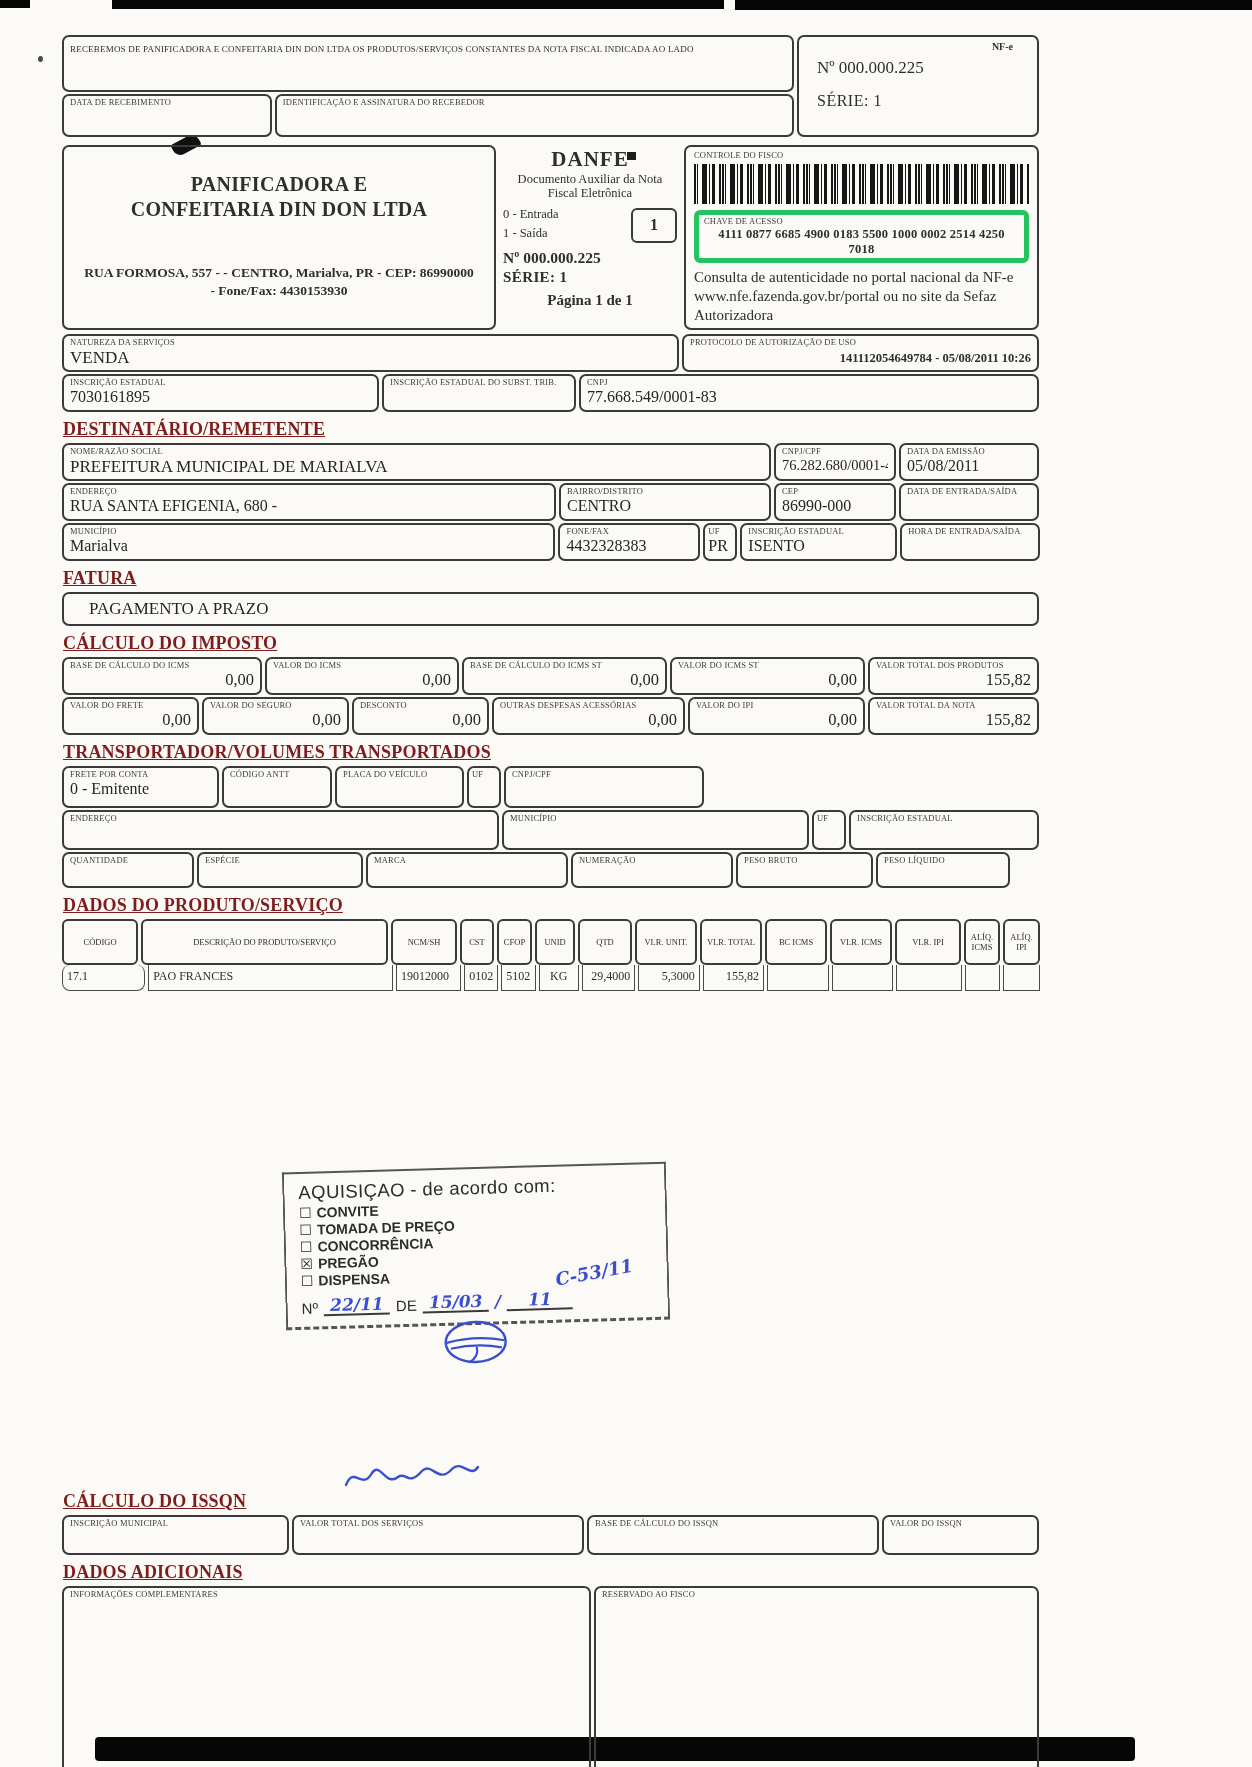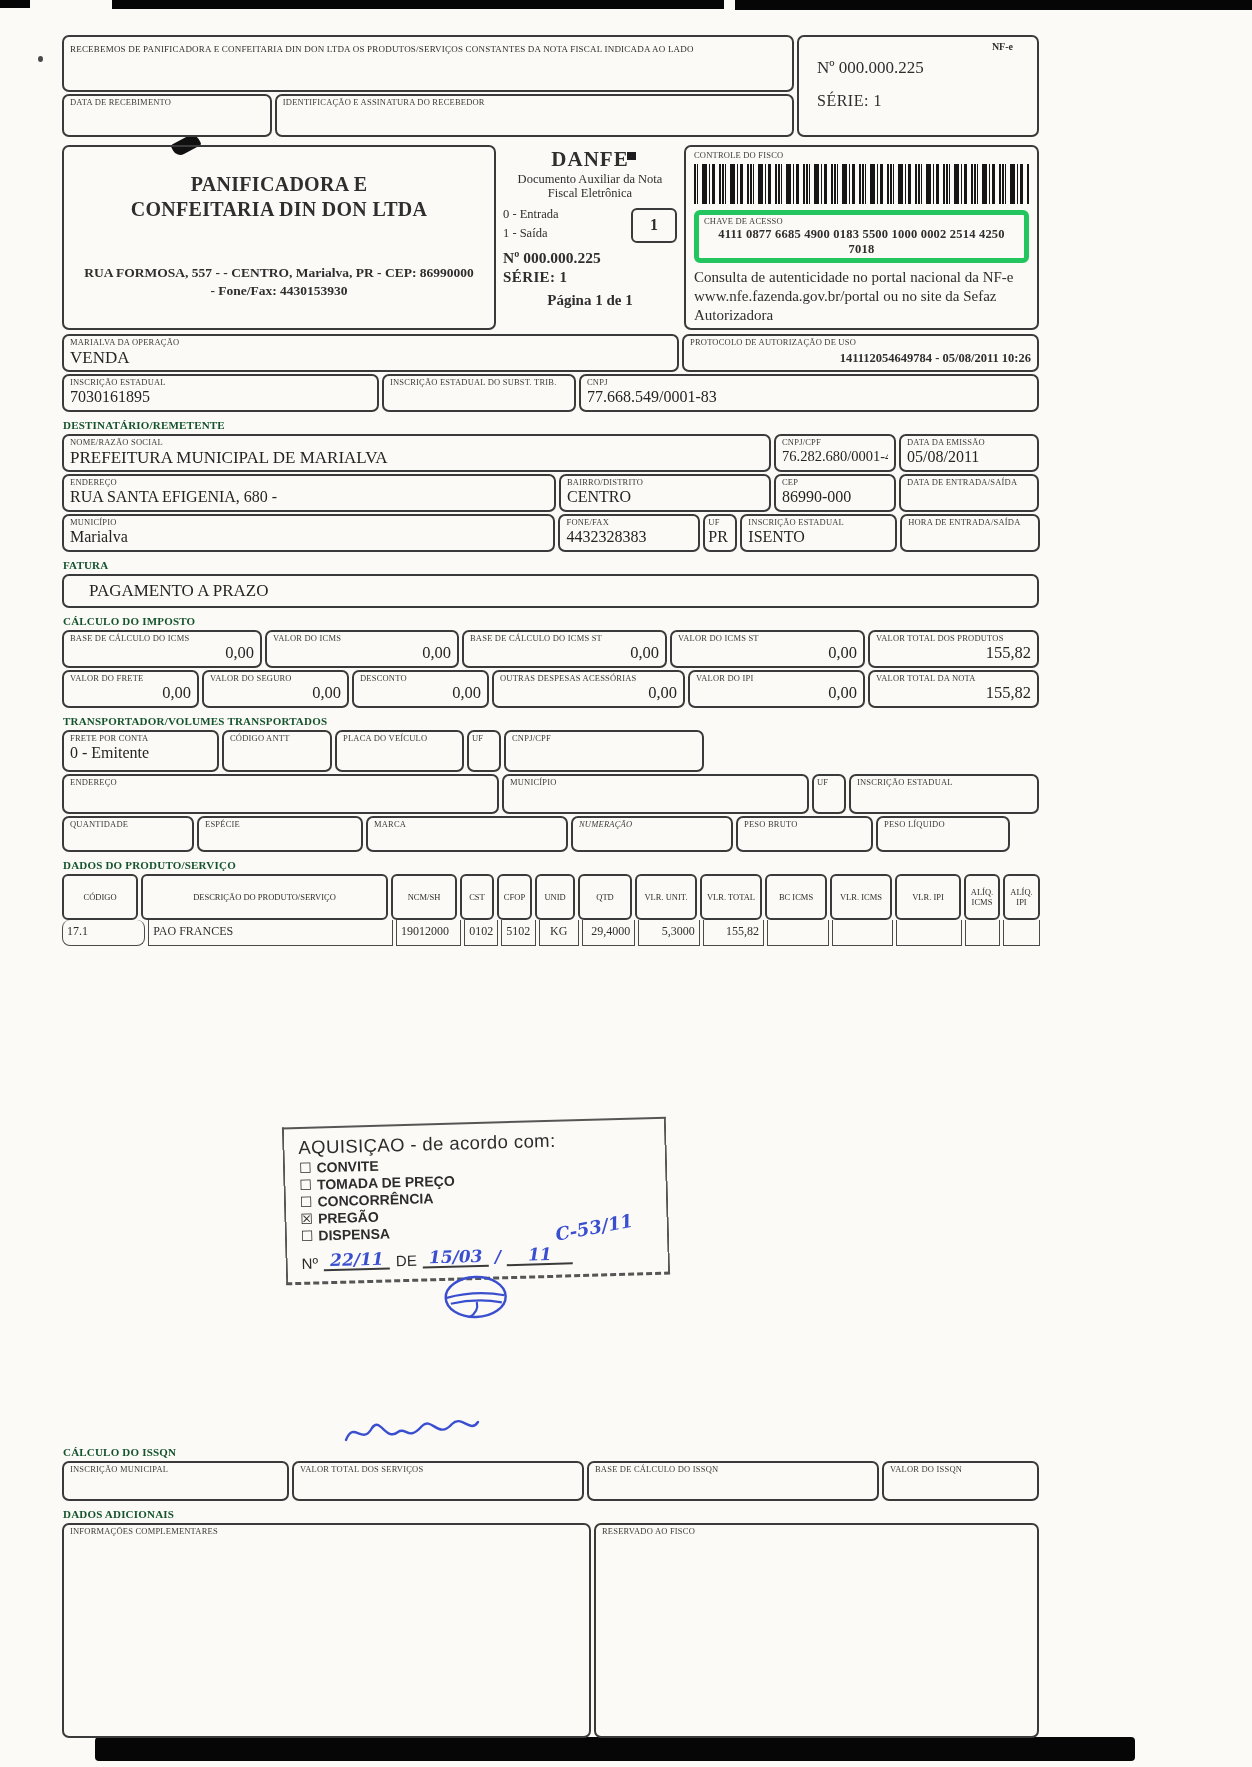--- a/index.html
+++ b/index.html
@@ -4,21 +4,21 @@
 <style>
   html,body{margin:0;padding:0;background:#e8e6e1;}
   .page{width:1252px;height:1767px;position:relative;margin:0 auto;background:var(--paper,#fbfaf6);
         overflow:hidden;font-family:"Liberation Serif",serif;color:var(--ink,#2e2e2e);}
   .content{position:absolute;left:62px;top:35px;width:978px;}
   .row{display:flex;gap:3px;margin-top:2px;}
   .box{border:2px solid #3a3a3a;border-radius:7px;padding:1px 6px 0;box-sizing:border-box;position:relative;}
   .lbl{font-size:8.5px;letter-spacing:.2px;color:#3c3c3c;display:block;line-height:1.3;white-space:nowrap;overflow:hidden;}
   .val{font-size:16px;line-height:1.15;color:#242424;display:block;white-space:nowrap;overflow:hidden;}
   .num{text-align:right;font-size:16.5px;}
-  .sec{font-weight:bold;font-size:11px;margin:7px 0 3px 1px;color:#14532d;letter-spacing:.2px;}
+  .sec{font-weight:bold;font-size:18px;margin:7px 0 3px 1px;color:#7f1d1d;letter-spacing:.2px;text-decoration:underline;}
   .h57{height:57px}.h43{height:43px}.h38{height:38px}.h34{height:34px}.h40{height:40px}
   .h42{height:42px}.h36{height:36px}.h215{height:215px}
   
   .recibo-txt{font-size:9px;letter-spacing:.2px;line-height:1.3;}
   .nfe-box{height:102px;}
   .nfe-tag{font-size:10px;font-weight:bold;text-align:right;padding:3px 18px 0 0;}
   .nfe-num{font-size:17px;margin:6px 0 0 12px;}
   .nfe-serie{font-size:16px;margin:14px 0 0 12px;letter-spacing:.5px;}
   
   .hdr{display:flex;gap:3px;margin-top:8px;height:185px;}
@@ -147,21 +147,21 @@
         <div class="chave-box">
           <span class="lbl">CHAVE DE ACESSO</span>
           <div class="chave-val">4111 0877 6685 4900 0183 5500 1000 0002 2514 4250 7018</div>
         </div>
         <div class="consulta">Consulta de autenticidade no portal nacional da NF-e www.nfe.fazenda.gov.br/portal ou no site da Sefaz Autorizadora</div>
       </div>
     </div>
 
     <div class="row" style="margin-top:4px;">
       <div class="box h38" style="width:617px;">
-        <span class="lbl">MARIALVA DA OPERAÇÃO</span>
+        <span class="lbl">NATUREZA DA SERVIÇOS</span>
         <span class="val" style="font-size:17px;">VENDA</span>
       </div>
       <div class="box h38" style="width:357px;">
         <span class="lbl">PROTOCOLO DE AUTORIZAÇÃO DE USO</span>
         <div class="proto-val">141112054649784 - 05/08/2011 10:26</div>
       </div>
     </div>
 
     <div class="row">
       <div class="box h38" style="width:317px;">
@@ -336,21 +336,21 @@
         <span class="val"></span>
       </div>
       <div class="box h36" style="width:166px;">
         <span class="lbl">ESPÉCIE</span>
         <span class="val"></span>
       </div>
       <div class="box h36" style="width:202px;">
         <span class="lbl">MARCA</span>
         <span class="val"></span>
       </div>
-      <div class="box h36" style="width:162px;font-style:italic;">
+      <div class="box h36" style="width:162px;">
         <span class="lbl">NUMERAÇÃO</span>
         <span class="val"></span>
       </div>
       <div class="box h36" style="width:137px;">
         <span class="lbl">PESO BRUTO</span>
         <span class="val"></span>
       </div>
       <div class="box h36" style="width:134px;">
         <span class="lbl">PESO LÍQUIDO</span>
         <span class="val"></span>

